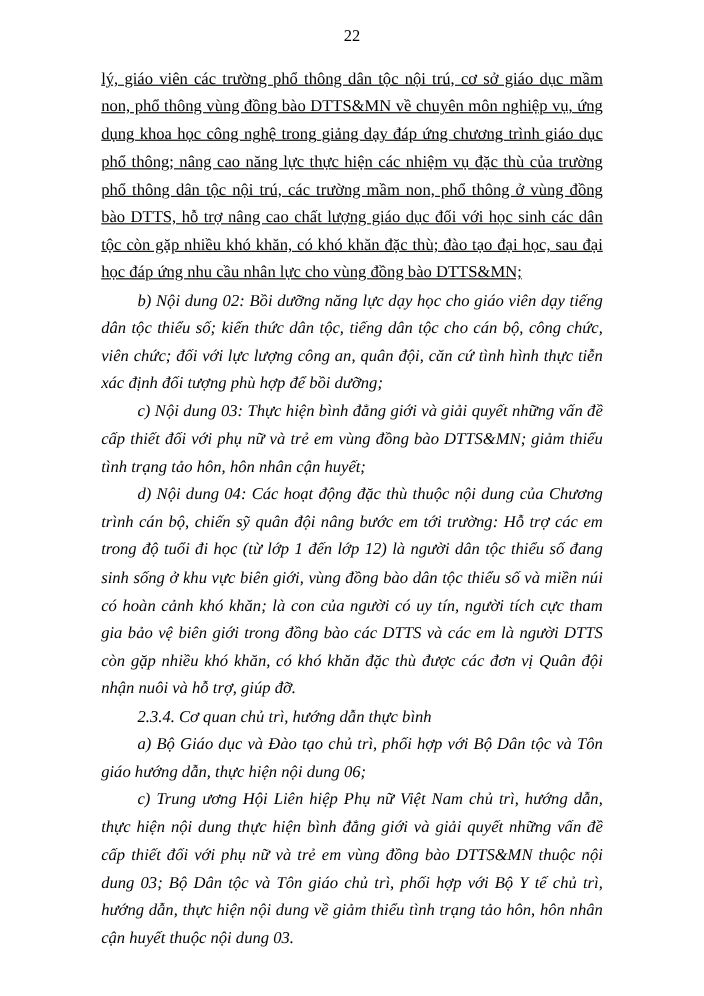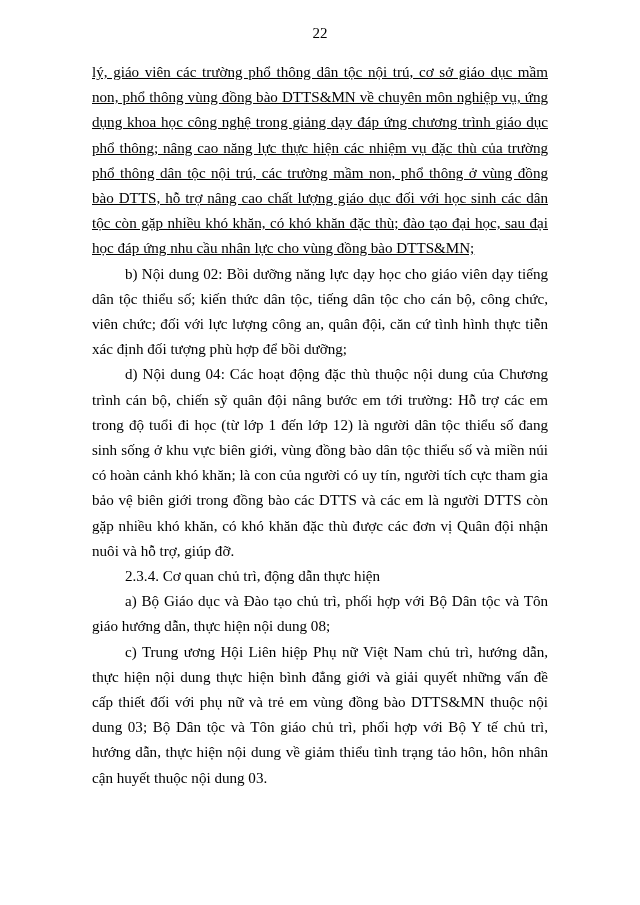--- a/index.html
+++ b/index.html
@@ -45,42 +45,44 @@
     margin: 0;
     text-indent: 33px;
     text-align: justify;
   }
   .para.no-indent {
     text-indent: 0;
     text-decoration: underline;
   }
   .para + .para {
     margin-top: 0;
+    font-style: italic;
   }
   .para.last-line-left {
     text-align-last: left;
   }
 </style>
 </head>
 <body>
 
 <div class="page">
 
   <div class="page-number">22</div>
 
   <div class="body-text">
 
     <p class="para no-indent last-line-left">lý, giáo viên các trường phổ thông dân tộc nội trú, cơ sở giáo dục mầm non, phổ thông vùng đồng bào DTTS&amp;MN về chuyên môn nghiệp vụ, ứng dụng khoa học công nghệ trong giảng dạy đáp ứng chương trình giáo dục phổ thông; nâng cao năng lực thực hiện các nhiệm vụ đặc thù của trường phổ thông dân tộc nội trú, các trường mầm non, phổ thông ở vùng đồng bào DTTS, hỗ trợ nâng cao chất lượng giáo dục đối với học sinh các dân tộc còn gặp nhiều khó khăn, có khó khăn đặc thù; đào tạo đại học, sau đại học đáp ứng nhu cầu nhân lực cho vùng đồng bào DTTS&amp;MN;</p>
 
     <p class="para last-line-left">b) Nội dung 02: Bồi dưỡng năng lực dạy học cho giáo viên dạy tiếng dân tộc thiểu số; kiến thức dân tộc, tiếng dân tộc cho cán bộ, công chức, viên chức; đối với lực lượng công an, quân đội, căn cứ tình hình thực tiễn xác định đối tượng phù hợp để bồi dưỡng;</p>
 
+    <p class="para last-line-left">c) Nội dung 03: Thực hiện bình đẳng giới và giải quyết những vấn đề cấp thiết đối với phụ nữ và trẻ em vùng đồng bào DTTS&amp;MN; giảm thiểu tình trạng tảo hôn, hôn nhân cận huyết;</p>
 
     <p class="para last-line-left">d) Nội dung 04: Các hoạt động đặc thù thuộc nội dung của Chương trình cán bộ, chiến sỹ quân đội nâng bước em tới trường: Hỗ trợ các em trong độ tuổi đi học (từ lớp 1 đến lớp 12) là người dân tộc thiểu số đang sinh sống ở khu vực biên giới, vùng đồng bào dân tộc thiểu số và miền núi có hoàn cảnh khó khăn; là con của người có uy tín, người tích cực tham gia bảo vệ biên giới trong đồng bào các DTTS và các em là người DTTS còn gặp nhiều khó khăn, có khó khăn đặc thù được các đơn vị Quân đội nhận nuôi và hỗ trợ, giúp đỡ.</p>
 
-    <p class="para last-line-left">2.3.4. Cơ quan chủ trì, động dẫn thực hiện</p>
+    <p class="para last-line-left">2.3.4. Cơ quan chủ trì, hướng dẫn thực bình</p>
 
-    <p class="para last-line-left">a) Bộ Giáo dục và Đào tạo chủ trì, phối hợp với Bộ Dân tộc và Tôn giáo hướng dẫn, thực hiện nội dung 08;</p>
+    <p class="para last-line-left">a) Bộ Giáo dục và Đào tạo chủ trì, phối hợp với Bộ Dân tộc và Tôn giáo hướng dẫn, thực hiện nội dung 06;</p>
 
 
     <p class="para last-line-left">c) Trung ương Hội Liên hiệp Phụ nữ Việt Nam chủ trì, hướng dẫn, thực hiện nội dung thực hiện bình đẳng giới và giải quyết những vấn đề cấp thiết đối với phụ nữ và trẻ em vùng đồng bào DTTS&amp;MN thuộc nội dung 03; Bộ Dân tộc và Tôn giáo chủ trì, phối hợp với Bộ Y tế chủ trì, hướng dẫn, thực hiện nội dung về giảm thiểu tình trạng tảo hôn, hôn nhân cận huyết thuộc nội dung 03.</p>
 
   </div>
 </div>
 
 </body></html>

